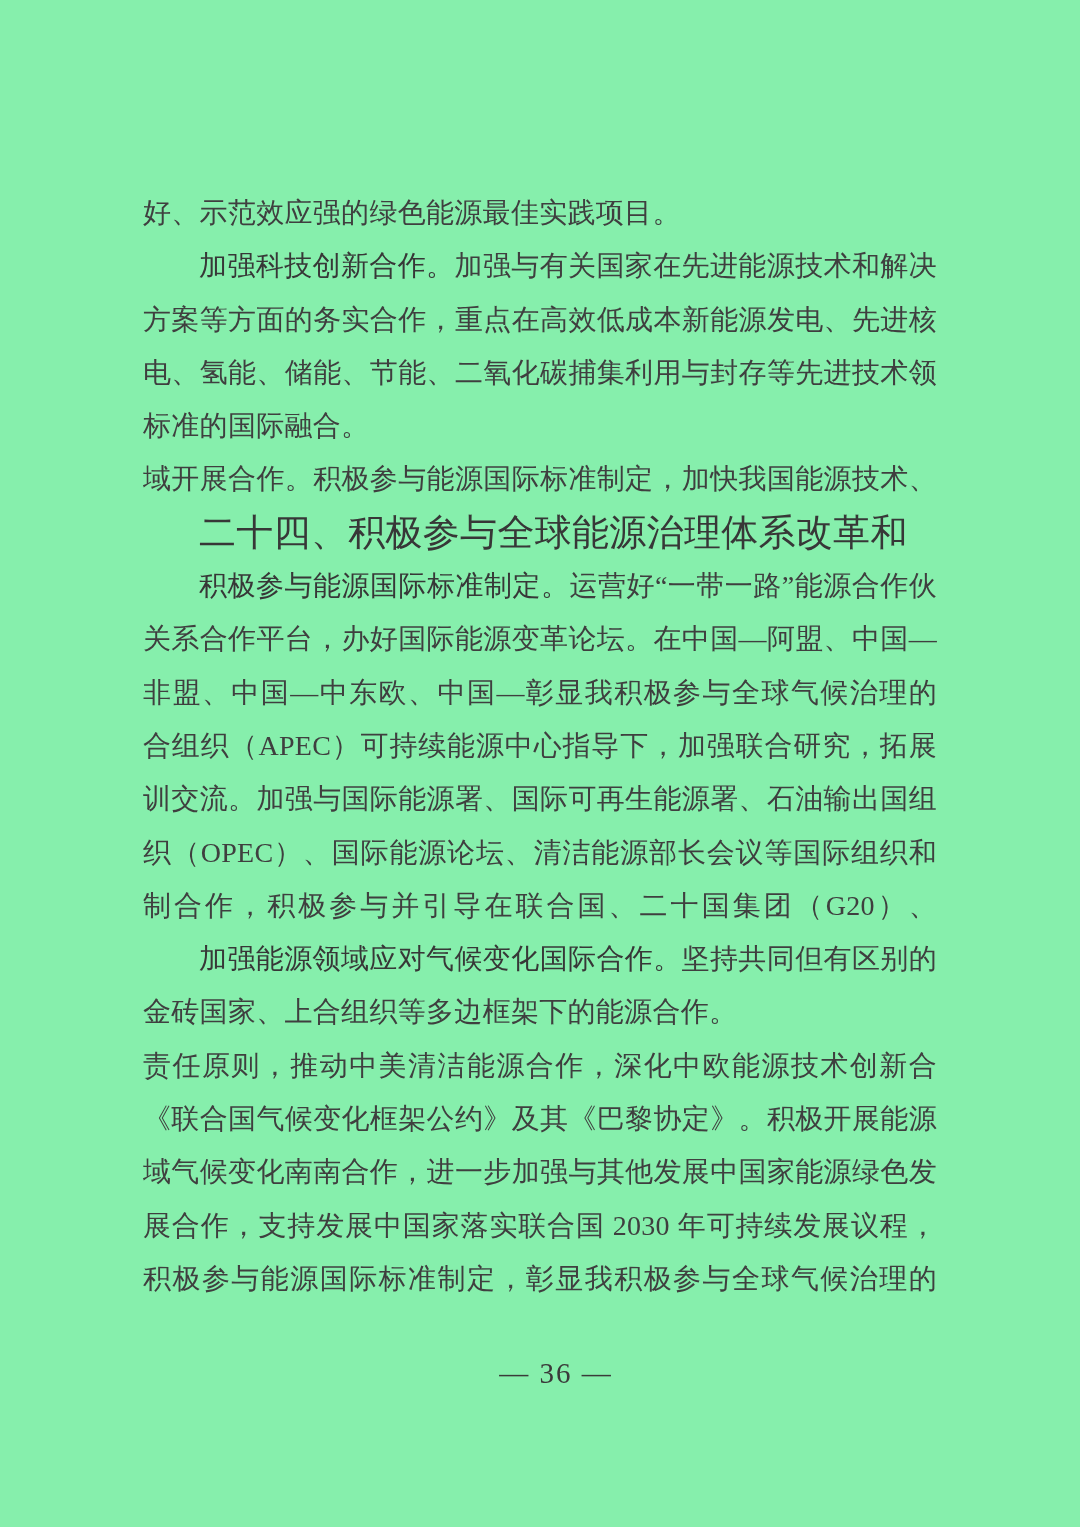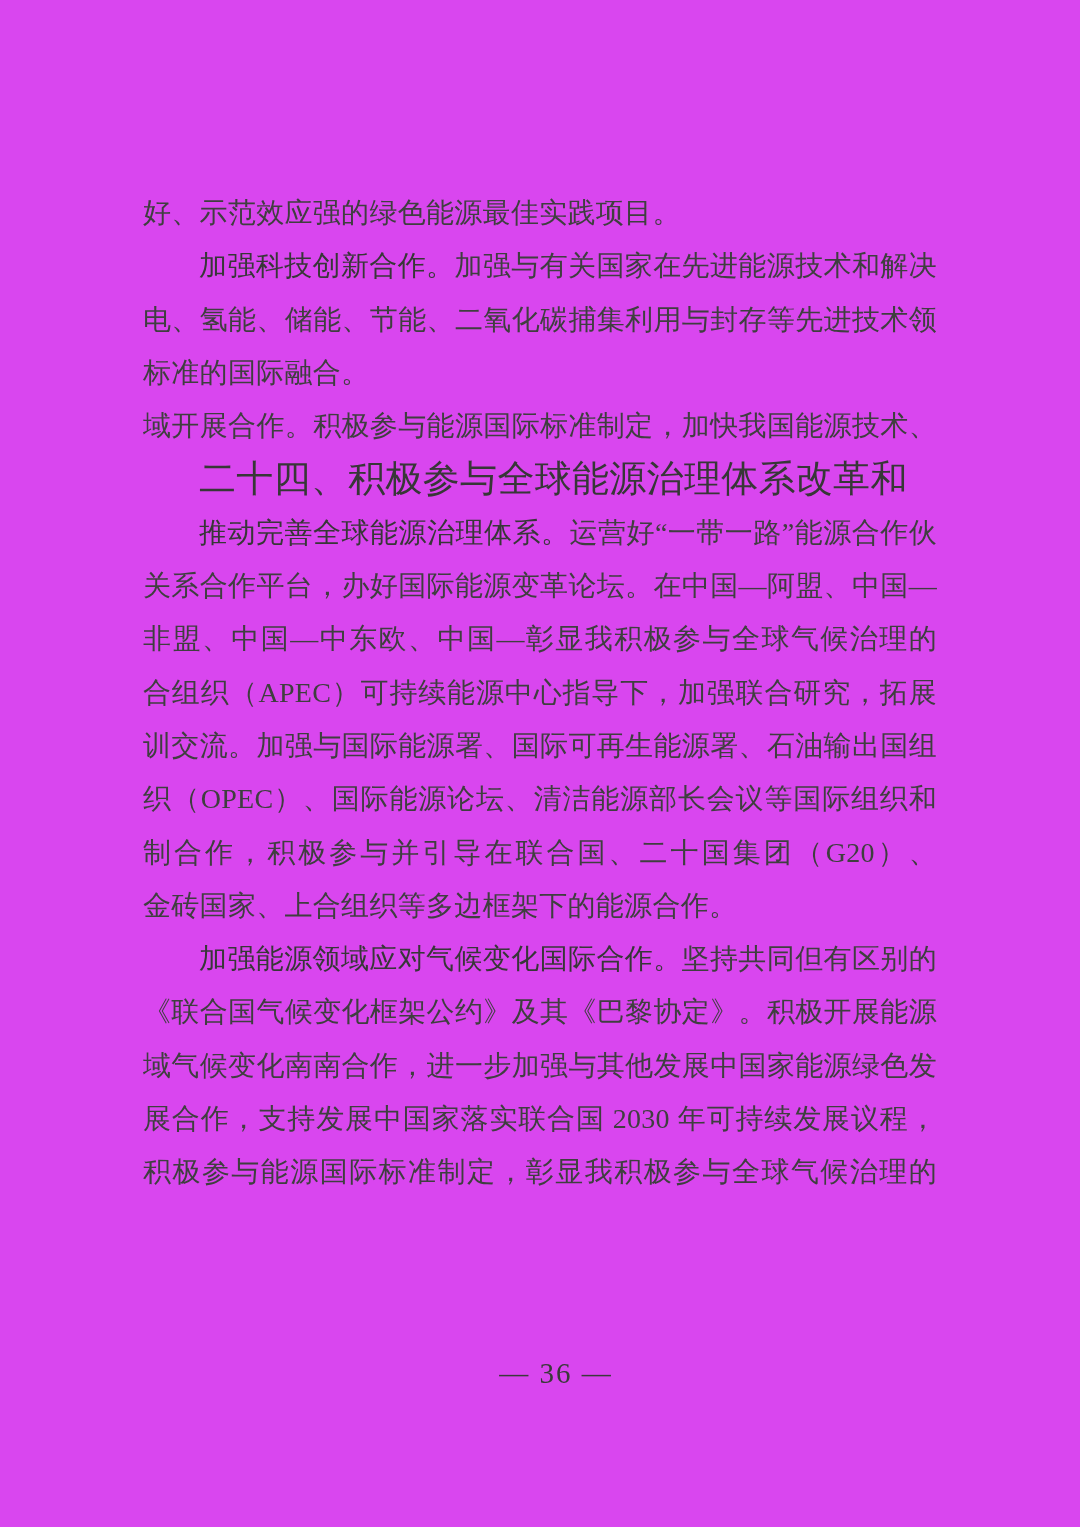--- a/index.html
+++ b/index.html
@@ -4,21 +4,21 @@
 <style>
   html, body {
     margin: 0;
     padding: 0;
     background: #e8e8e8;
   }
   .page {
     position: relative;
     width: 1080px;
     height: 1527px;
-    background: #d946ef;
+    background: #86efac;
     overflow: hidden;
     font-family: "Liberation Serif", "DejaVu Serif", serif;
     color: #3f3f3f;
   }
   .text-block {
     position: absolute;
     left: 143px;
     top: 186px;
     width: 794px;
   }
@@ -61,32 +61,34 @@
     font-family: "Liberation Serif", "DejaVu Serif", serif;
   }
 </style>
 </head>
 <body>
 
 <div class="page">
   <div class="text-block" id="text-block">
       <div class="line"><span class="regular">好、示范效应强的绿色能源最佳实践项目。</span></div>
       <div class="line indent justify"><span class="bold">加强科技创新合作。</span><span class="regular">加强与有关国家在先进能源技术和解决</span></div>
+      <div class="line justify"><span class="regular">方案等方面的务实合作，重点在高效低成本新能源发电、先进核</span></div>
       <div class="line justify"><span class="regular">电、氢能、储能、节能、二氧化碳捕集利用与封存等先进技术领</span></div>
       <div class="line"><span class="regular">标准的国际融合。</span></div>
       <div class="line justify"><span class="regular">域开展合作。积极参与能源国际标准制定，加快我国能源技术、</span></div>
       <div class="line heading indent"><span class="bold">二十四、积极参与全球能源治理体系改革和建设</span></div>
-      <div class="line indent justify"><span class="bold">推动完善全球能源治理体系。</span><span class="regular">运营好“一带一路”能源合作伙伴</span></div>
+      <div class="line indent justify"><span class="bold">积极参与能源国际标准制定。</span><span class="regular">运营好“一带一路”能源合作伙伴</span></div>
       <div class="line justify"><span class="regular">关系合作平台，办好国际能源变革论坛。在中国—阿盟、中国—</span></div>
       <div class="line justify"><span class="regular">非盟、中国—中东欧、中国—彰显我积极参与全球气候治理的</span></div>
       <div class="line justify"><span class="regular">合组织（APEC）可持续能源中心指导下，加强联合研究，拓展培</span></div>
       <div class="line justify"><span class="regular">训交流。加强与国际能源署、国际可再生能源署、石油输出国组</span></div>
       <div class="line justify"><span class="regular">织（OPEC）、国际能源论坛、清洁能源部长会议等国际组织和机</span></div>
       <div class="line justify"><span class="regular">制合作，积极参与并引导在联合国、二十国集团（G20）、APEC、</span></div>
+      <div class="line indent justify"><span class="bold">加强能源领域应对气候变化国际合作。</span><span class="regular">坚持共同但有区别的</span></div>
       <div class="line"><span class="regular">金砖国家、上合组织等多边框架下的能源合作。</span></div>
-      <div class="line indent justify"><span class="bold">加强能源领域应对气候变化国际合作。</span><span class="regular">坚持共同但有区别的</span></div>
+      <div class="line justify"><span class="regular">责任原则，推动中美清洁能源合作，深化中欧能源技术创新合</span></div>
       <div class="line justify"><span class="regular">《联合国气候变化框架公约》及其《巴黎协定》。积极开展能源领</span></div>
       <div class="line justify"><span class="regular">域气候变化南南合作，进一步加强与其他发展中国家能源绿色发</span></div>
       <div class="line justify"><span class="regular">展合作，支持发展中国家落实联合国 2030 年可持续发展议程，提</span></div>
       <div class="line justify"><span class="regular">积极参与能源国际标准制定，彰显我积极参与全球气候治理的</span></div>
     </div>
   <div class="page-number">— 36 —</div>
 </div>
 
 </body></html>

